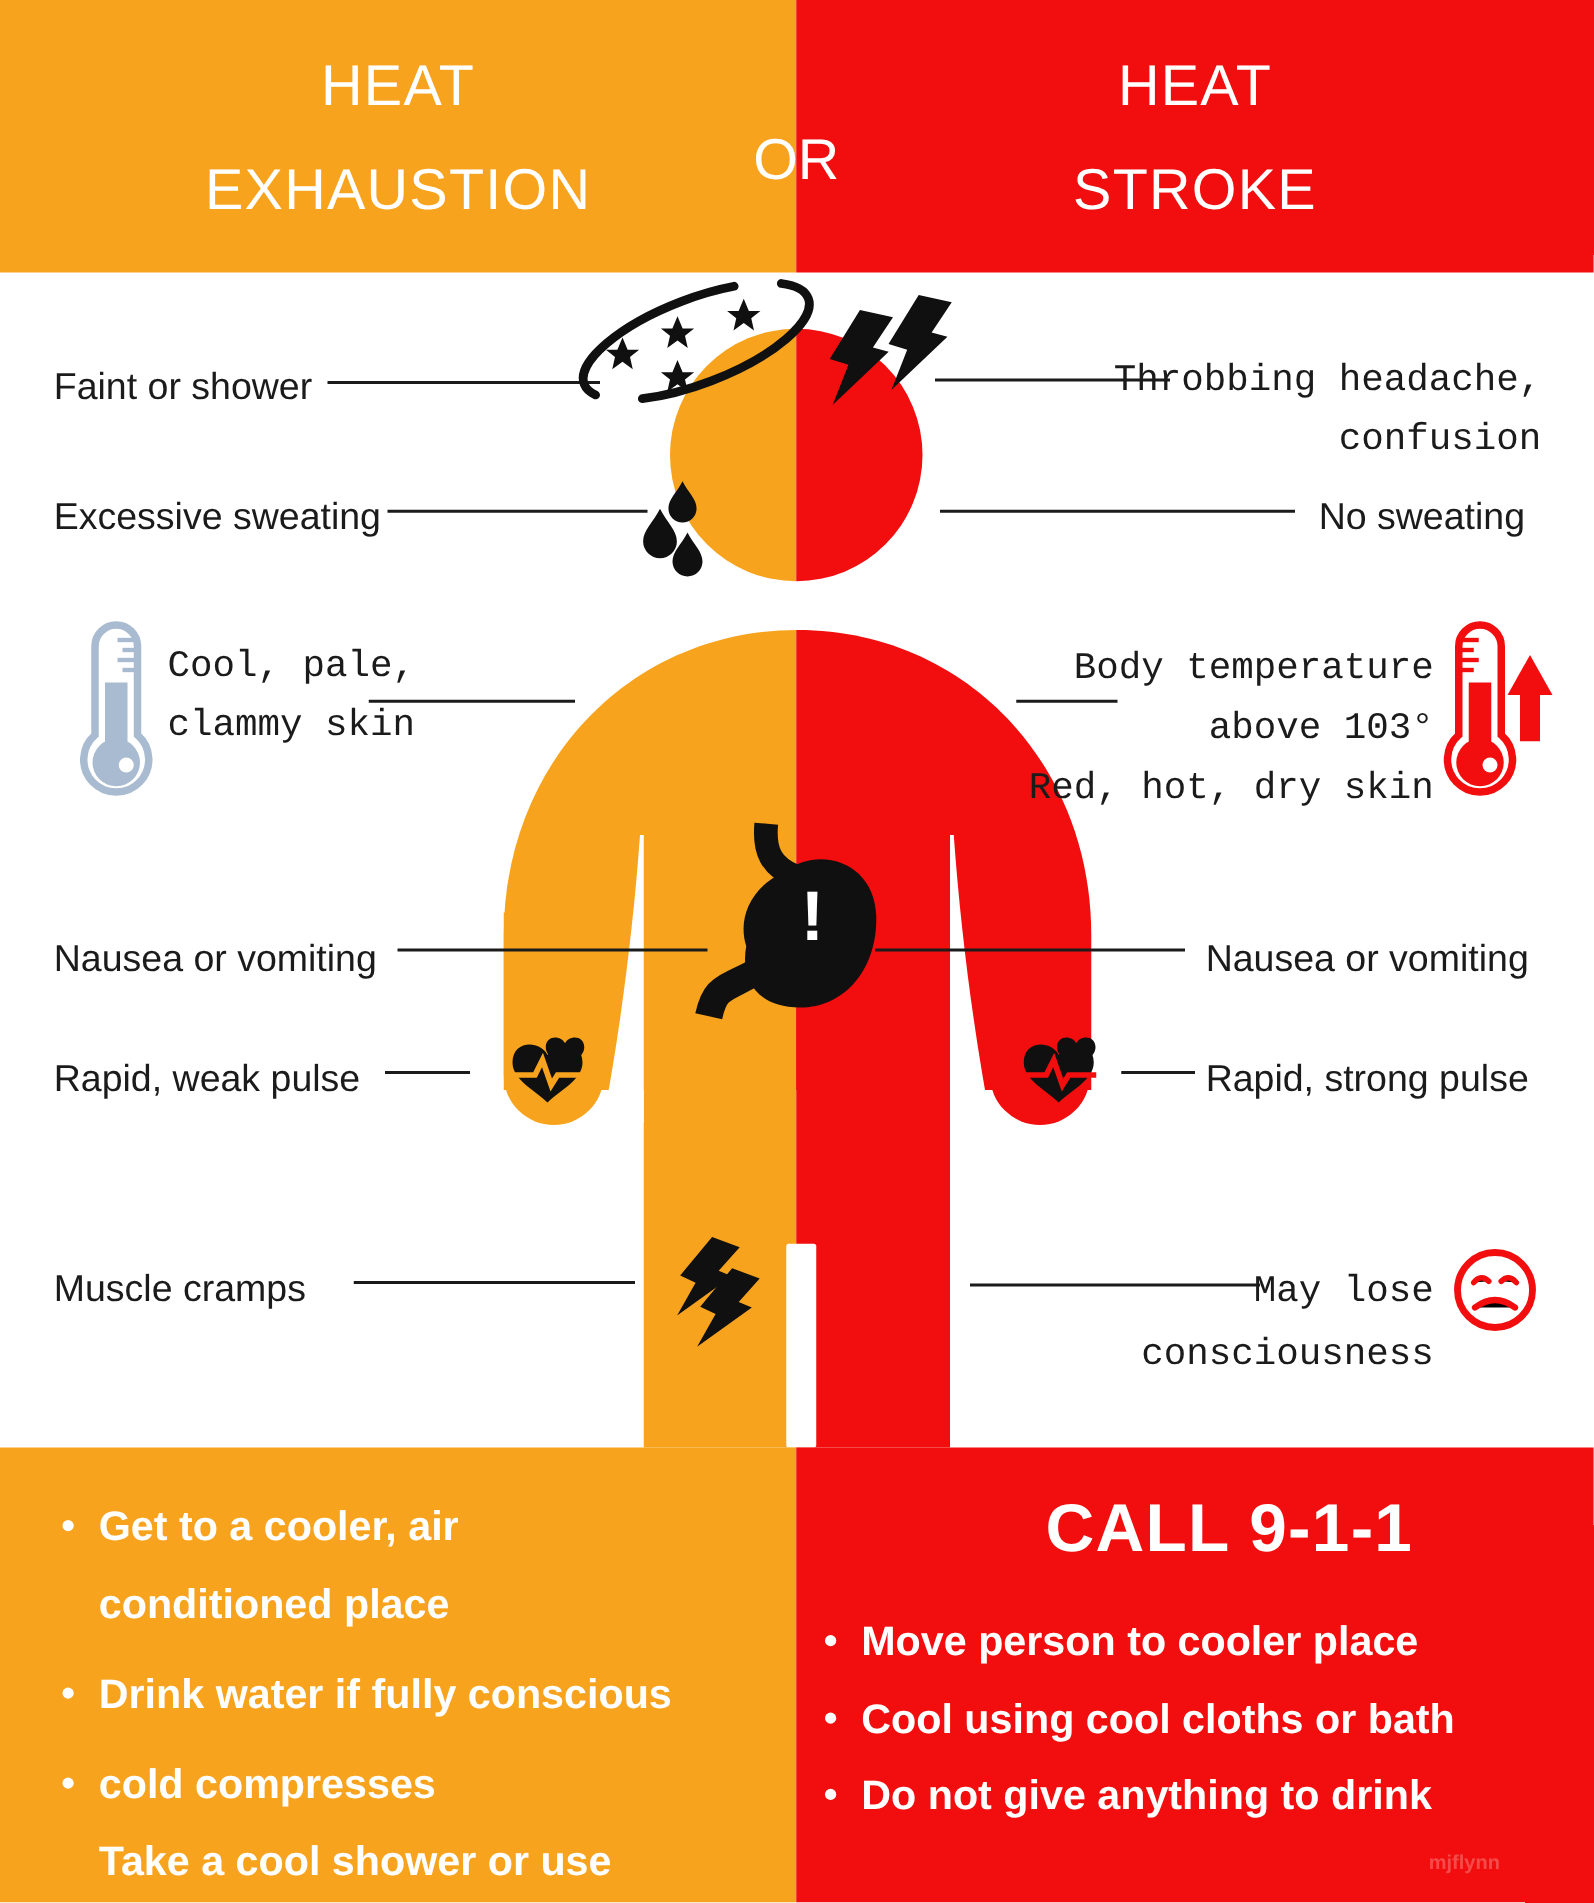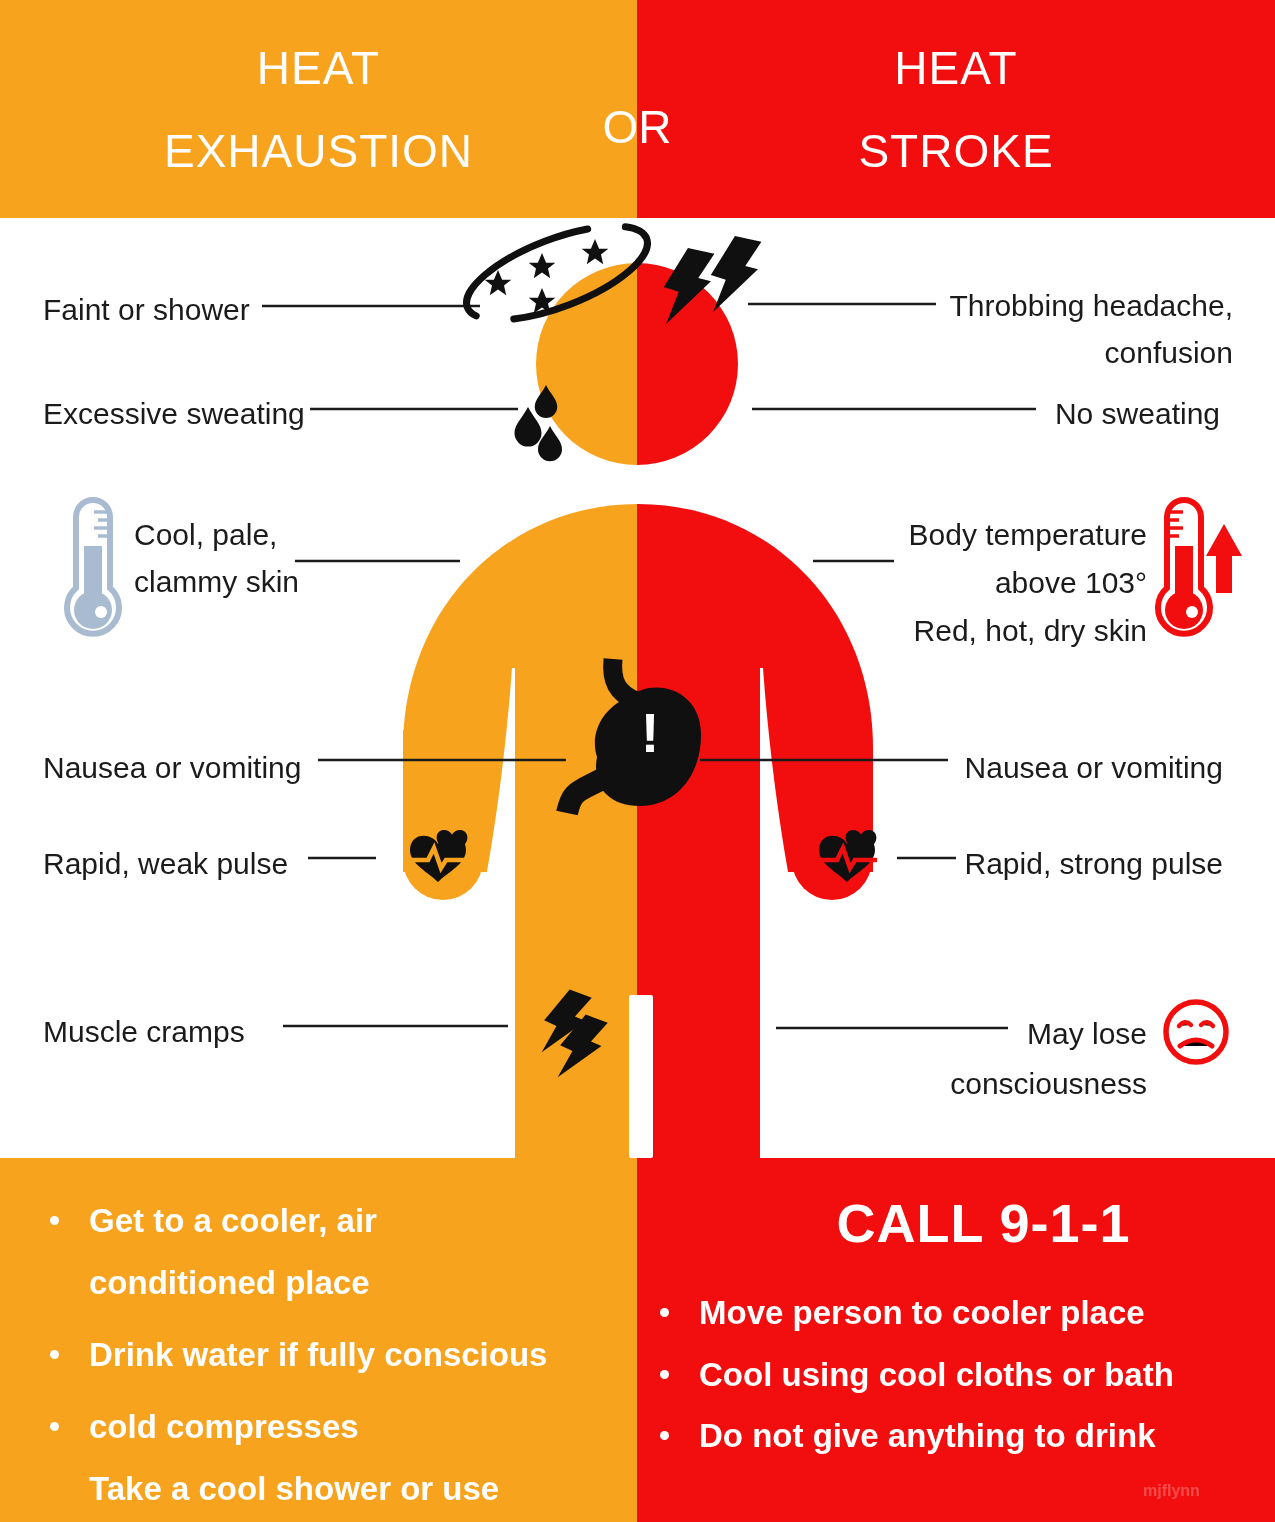--- a/index.html
+++ b/index.html
@@ -12,27 +12,27 @@
   .hdr{position:absolute;top:0;height:218px;display:flex;flex-direction:column;
        align-items:center;justify-content:center;gap:29px;color:#fff;
        font-weight:normal;font-size:46px;letter-spacing:1px;}
   #hdr-left{left:0;width:637px;background:var(--orange);}
   #hdr-right{left:637px;width:638px;background:var(--red);}
   #hdr-or{position:absolute;left:599px;top:100px;width:76px;text-align:center;
           color:#fff;font-size:46px;font-weight:normal;}
   
   .lbl{position:absolute;color:#1b1b1b;font-size:30px;line-height:47px;white-space:nowrap;}
   .lbl.r{text-align:right;}
-  .lbl span{display:block;}
+  .lbl span{display:block;font-family:Liberation Mono, monospace;}
   
   #panel-left{left:0;top:1158px;width:637px;height:364px;background:var(--orange);}
   #panel-right{left:637px;top:1158px;width:638px;height:364px;background:var(--red);}
   .bullet{position:absolute;display:flex;color:#fff;font-weight:bold;font-size:33px;line-height:62px;}
   .dot{width:9px;height:9px;border-radius:50%;background:#fff;margin-top:26px;flex:0 0 9px;}
-  .btxt{margin-left:30px;}
+  .btxt{margin-left:20px;}
   .btxt span{display:block;}
   #call-title{position:absolute;left:637px;top:1192px;width:693px;text-align:center;
               color:#fff;font-size:54px;font-weight:bold;letter-spacing:1px;}
   #watermark{position:absolute;left:1143px;top:1482px;font-size:16px;
              color:rgba(255,255,255,0.25);font-weight:bold;}
   
   svg{position:absolute;left:0;top:0;}
   .leader{stroke:#1b1b1b;stroke-width:2.4;}
   .ink{fill:#101010;}
   .ink-stroke{stroke:#101010;fill:none;}

